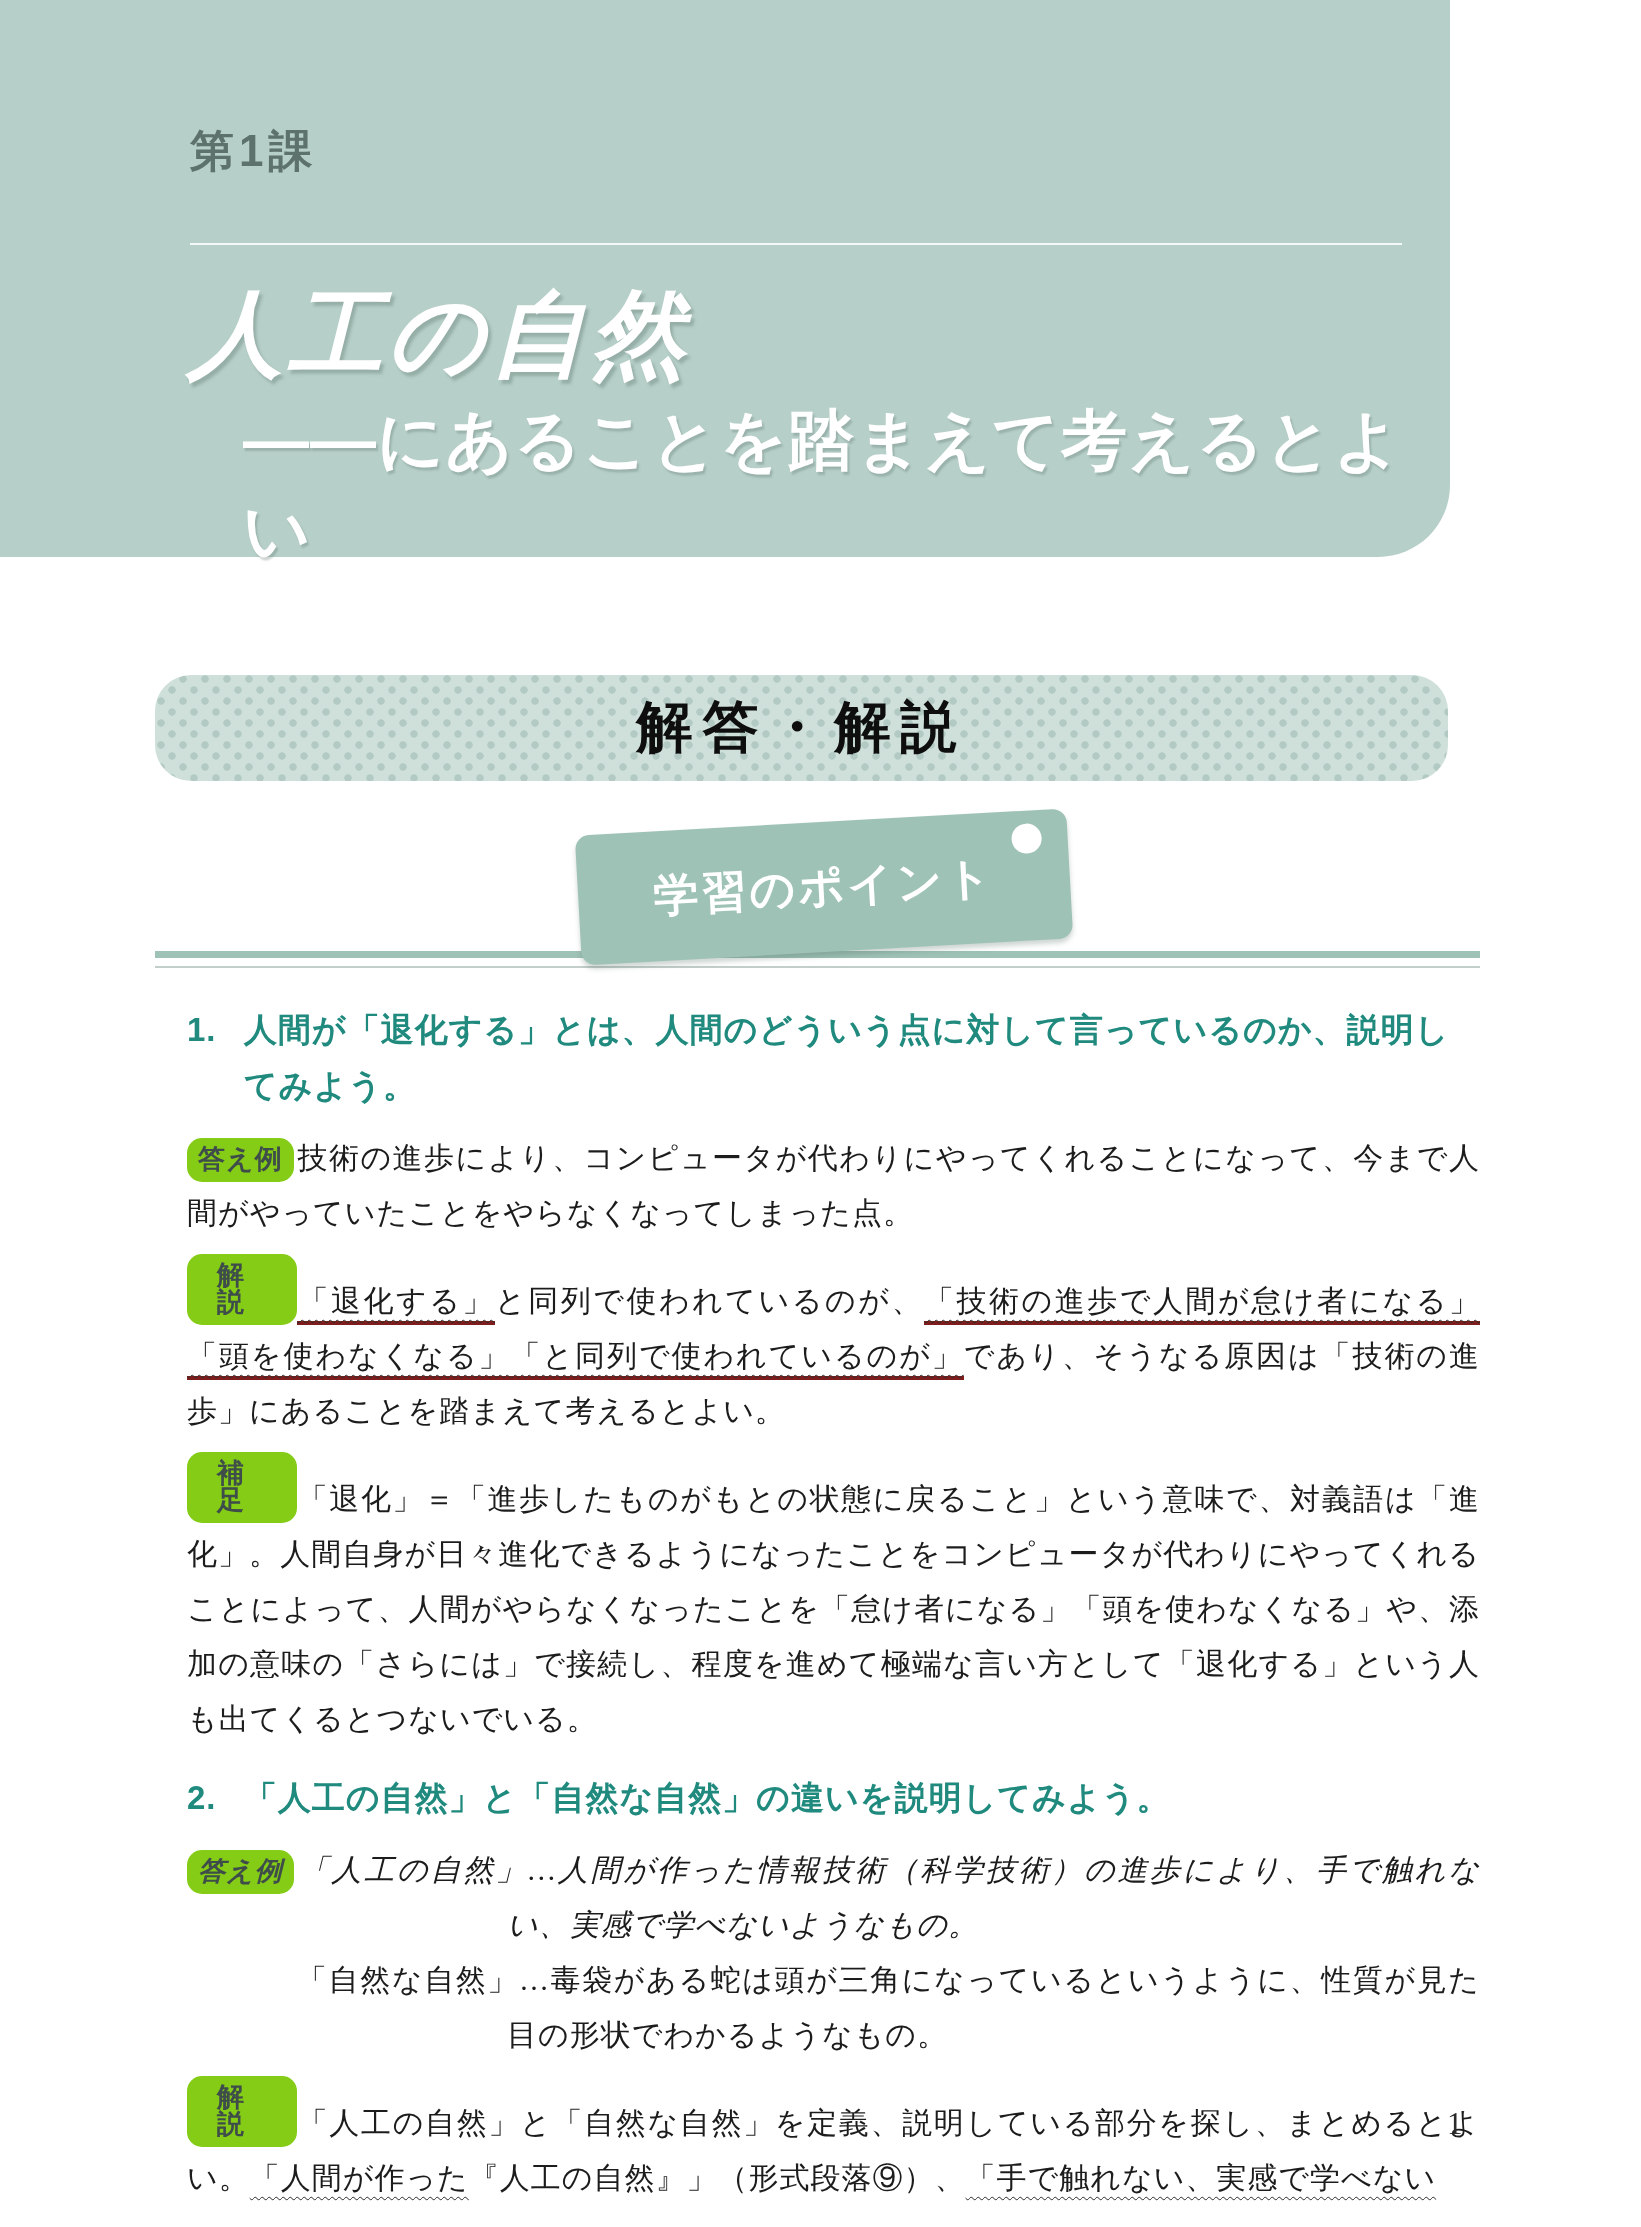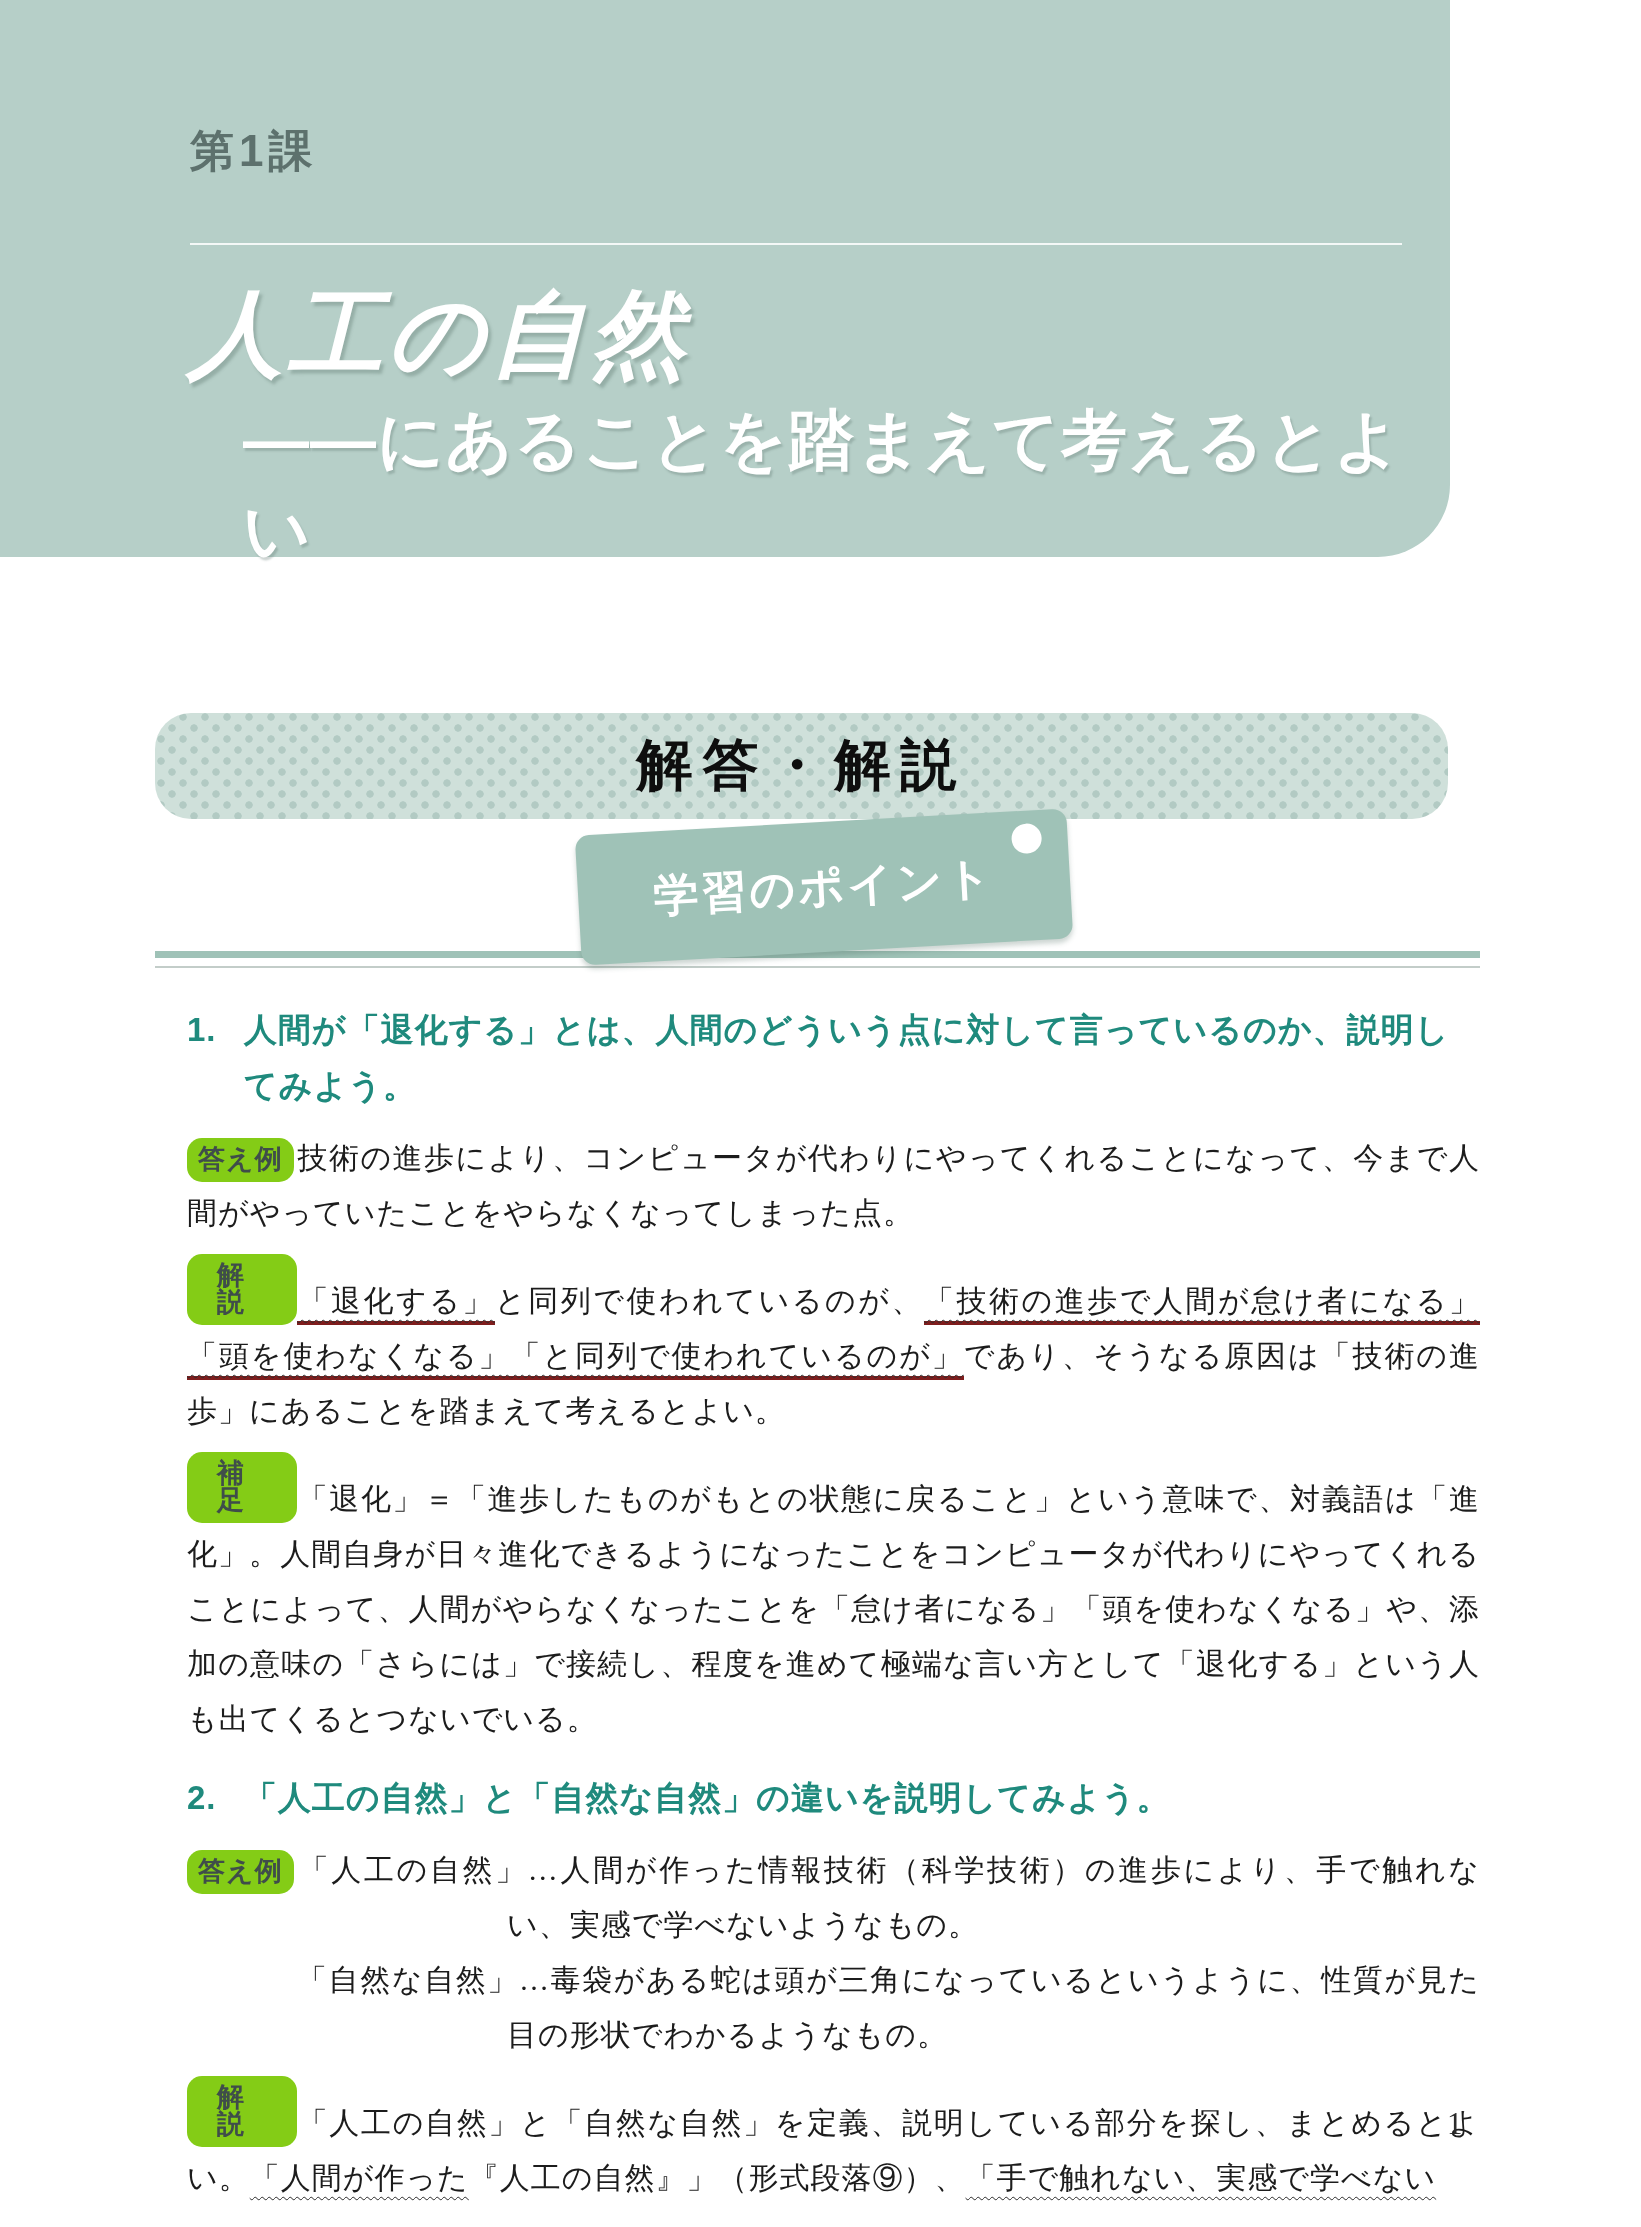--- a/index.html
+++ b/index.html
@@ -26,21 +26,21 @@
     text-shadow:3px 4px 3px rgba(88,114,106,.35);
     font-style:italic;
   }
   .subtitle{
     position:absolute;left:243px;top:396px;
     font-size:66px;font-weight:bold;color:#ffffff;letter-spacing:1px;
     text-shadow:2px 3px 2px rgba(88,114,106,.3);
   }
   
   .banner{
-    position:absolute;left:155px;top:713px;width:1293px;height:106px;
+    position:absolute;left:155px;top:675px;width:1293px;height:106px;
     border-radius:36px;background-color:#cfe0da;
     background-image:
       radial-gradient(circle,#b2cac3 3.4px,rgba(0,0,0,0) 4px),
       radial-gradient(circle,#b2cac3 3.4px,rgba(0,0,0,0) 4px);
     background-size:22px 22px,22px 22px;
     background-position:6px 4px,17px 15px;
     display:flex;align-items:center;justify-content:center;
   }
   .banner-label{
     font-size:56px;font-weight:bold;color:#0e0e0e;letter-spacing:10px;
@@ -75,21 +75,21 @@
   }
   .lcol{display:inline-block;width:110px;text-indent:0;}
   .pill{
     display:inline-block;background:#84cc16;color:#3f4d4a;
     font-family:"Liberation Sans","DejaVu Sans",sans-serif;
     font-size:27px;font-weight:bold;line-height:1;
     padding:8px 11px 9px;border-radius:15px;letter-spacing:1px;
   }
   .pill.w2{padding:8px 30px 9px;}
   .para.hang{padding-left:210px;text-indent:-210px;}
-  .para.hang.haslabel{padding-left:320px;text-indent:-320px;}
+  .para.hang.haslabel{padding-left:320px;text-indent:-320px;font-style:italic;}
   .para.hang.nolabel{margin-left:110px;}
   .w{
     text-decoration-line:underline;text-decoration-style:wavy;
     text-decoration-thickness:1px;text-decoration-color:#2b2b2b;
     text-underline-offset:8px;
   }
   .ws{
     text-decoration-line:underline;text-decoration-style:wavy;
     text-decoration-thickness:1px;text-decoration-color:#2b2b2b;
     text-underline-offset:8px;

